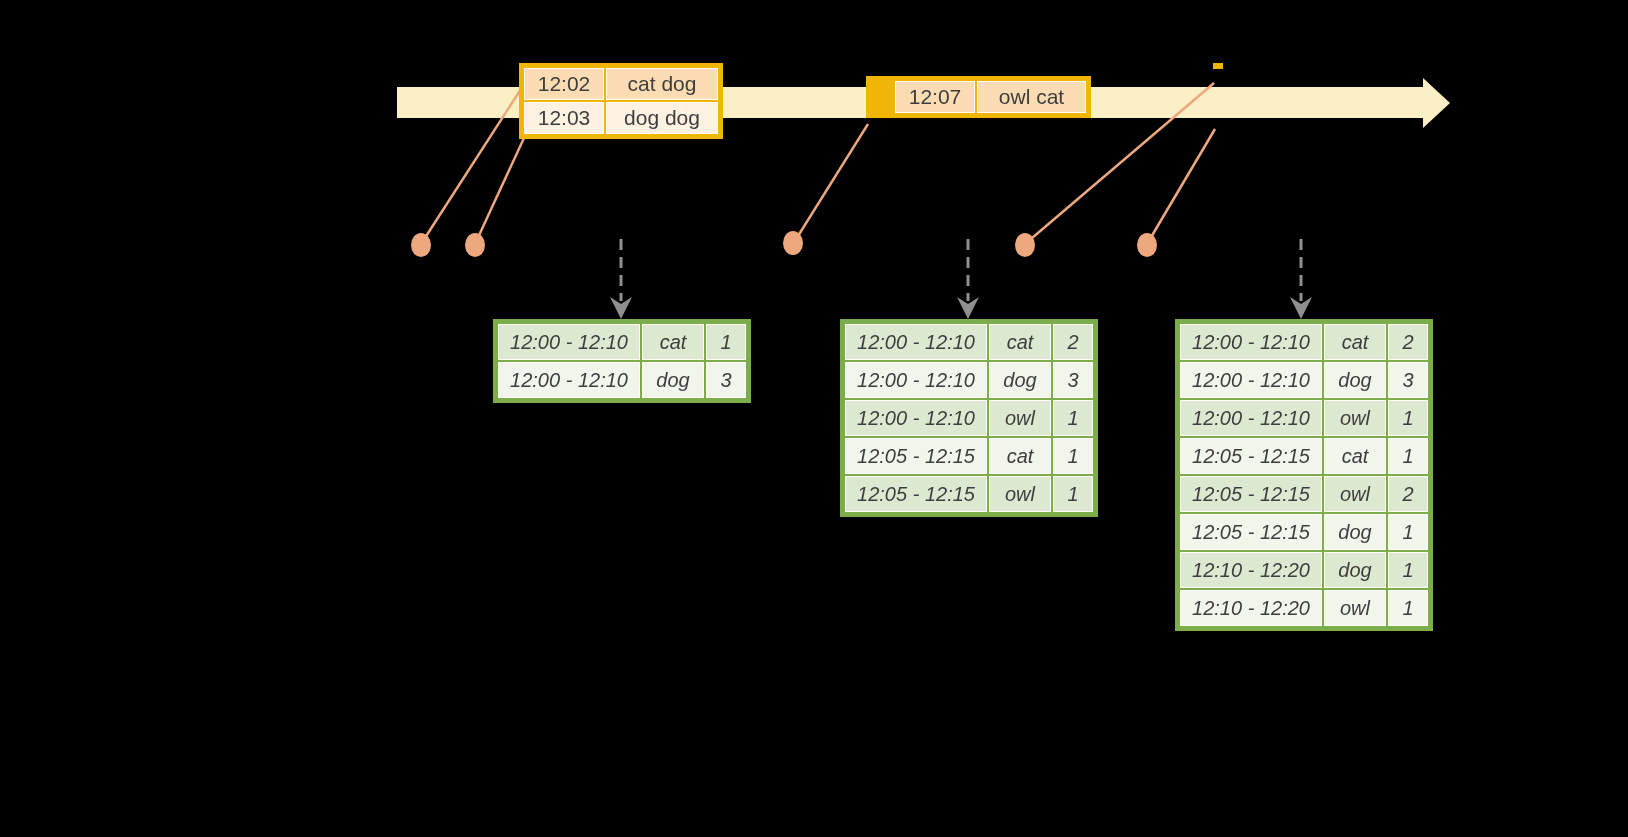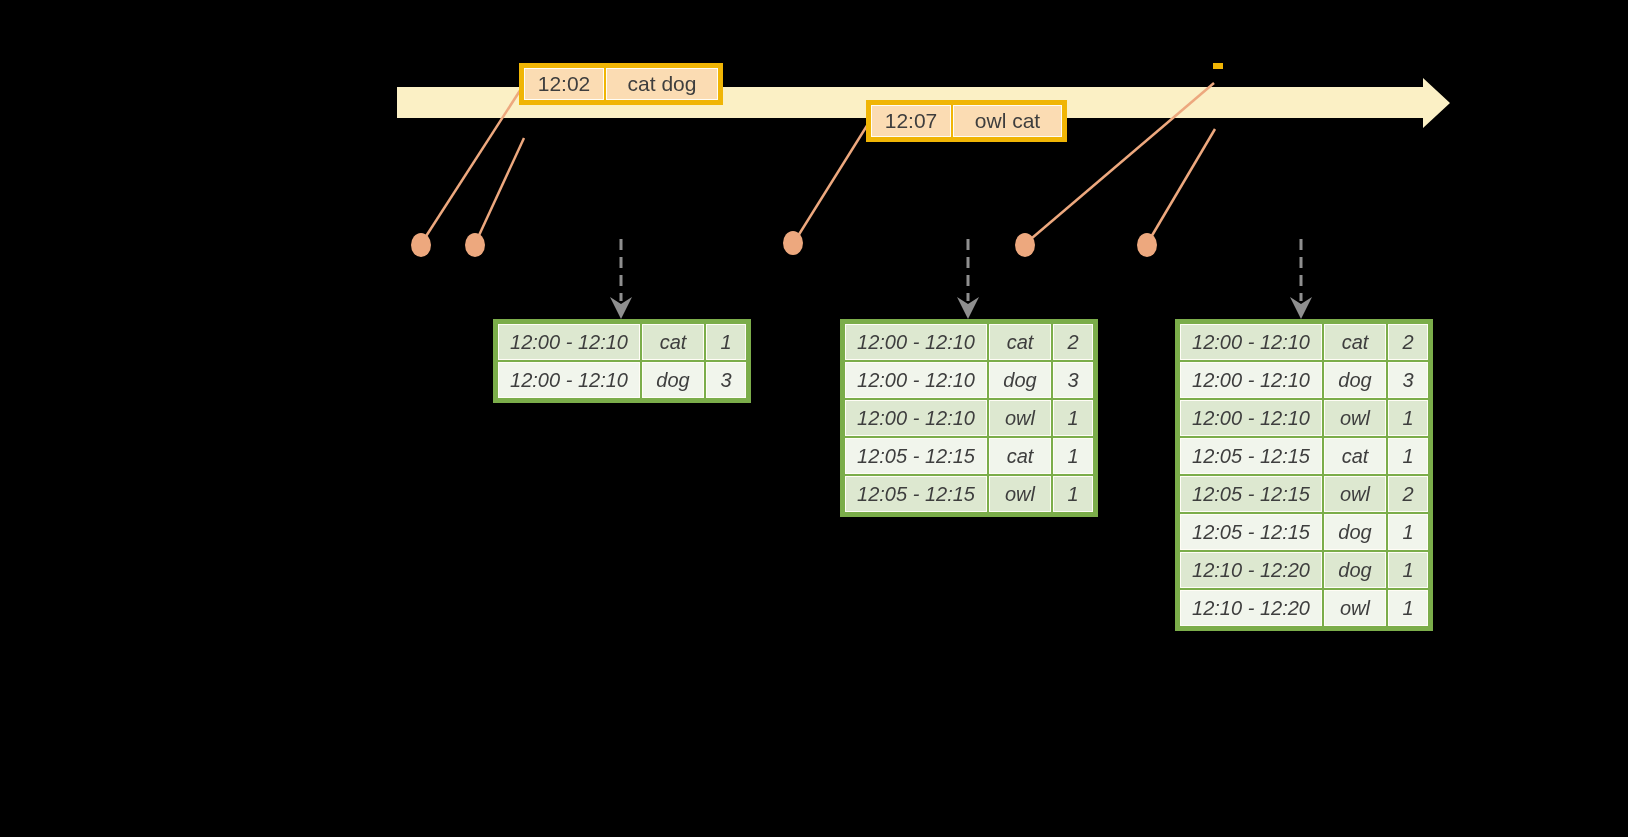--- a/index.html
+++ b/index.html
@@ -78,24 +78,28 @@
       <path d="M1290,297 L1301,319 L1312,297 L1301,304 Z" style="fill:var(--trigger-arrow);"></path>
     </g>
   </svg>
 
   <table class="evt" style="left:519px; top:63px;">
     <tbody>
         <tr>
           <td class="c0">12:02</td>
           <td class="c1">cat dog</td>
         </tr>
-      </tbody>
-  </table>
-
-  <table class="evt mid" style="left:866px; top:100px;">
+        <tr>
+          <td class="c0">12:03</td>
+          <td class="c1">dog dog</td>
+        </tr>
+      </tbody>
+  </table>
+
+  <table class="evt mid" style="left:866px; top:76px;padding-left:24px;">
     <tbody>
         <tr>
           <td class="c0">12:07</td>
           <td class="c1">owl cat</td>
         </tr>
       </tbody>
   </table>
 
   <table class="evt narrow" style="left:1213px; top:63px;">
     <tbody>

